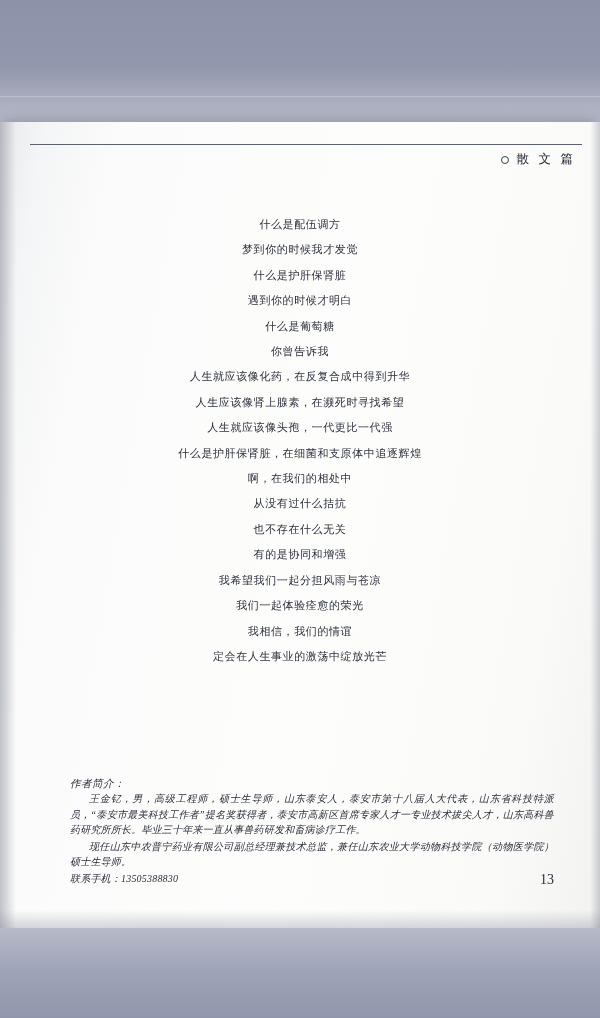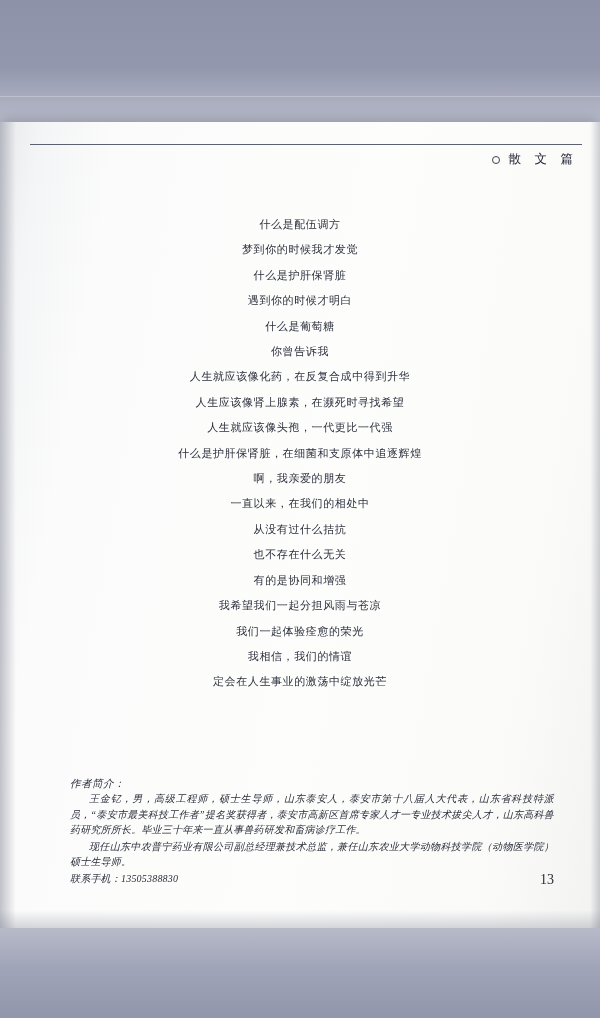--- a/index.html
+++ b/index.html
@@ -83,21 +83,21 @@
     width: 6px;
     height: 6px;
     border: 1px solid #3c4150;
     border-radius: 50%;
     display: inline-block;
   }
   .header-text {
     font-size: 12.5px;
     letter-spacing: 3px;
     color: #222634;
-    font-family: Liberation Mono, monospace;
+    font-family: Liberation Sans, sans-serif;
   }
   
   .poem {
     position: absolute;
     top: 90px;
     left: 0;
     right: 0;
     text-align: center;
   }
   .poem-line {
@@ -189,22 +189,21 @@
         <div class="poem-line">什么是配伍调方</div>
         <div class="poem-line">梦到你的时候我才发觉</div>
         <div class="poem-line">什么是护肝保肾脏</div>
         <div class="poem-line">遇到你的时候才明白</div>
         <div class="poem-line">什么是葡萄糖</div>
         <div class="poem-line">你曾告诉我</div>
         <div class="poem-line">人生就应该像化药，在反复合成中得到升华</div>
         <div class="poem-line">人生应该像肾上腺素，在濒死时寻找希望</div>
         <div class="poem-line">人生就应该像头孢，一代更比一代强</div>
         <div class="poem-line">什么是护肝保肾脏，在细菌和支原体中追逐辉煌</div>
-        <div class="poem-line">啊，我亲爱的朋友</div>
-        <div class="poem-line">一直以来，在我们的相处中</div>
+        <div class="poem-line">啊，在我们的相处中</div>
         <div class="poem-line">从没有过什么拮抗</div>
         <div class="poem-line">也不存在什么无关</div>
         <div class="poem-line">有的是协同和增强</div>
         <div class="poem-line">我希望我们一起分担风雨与苍凉</div>
         <div class="poem-line">我们一起体验痊愈的荣光</div>
         <div class="poem-line">我相信，我们的情谊</div>
         <div class="poem-line">定会在人生事业的激荡中绽放光芒</div>
       </div>
 
       <div class="bio">

